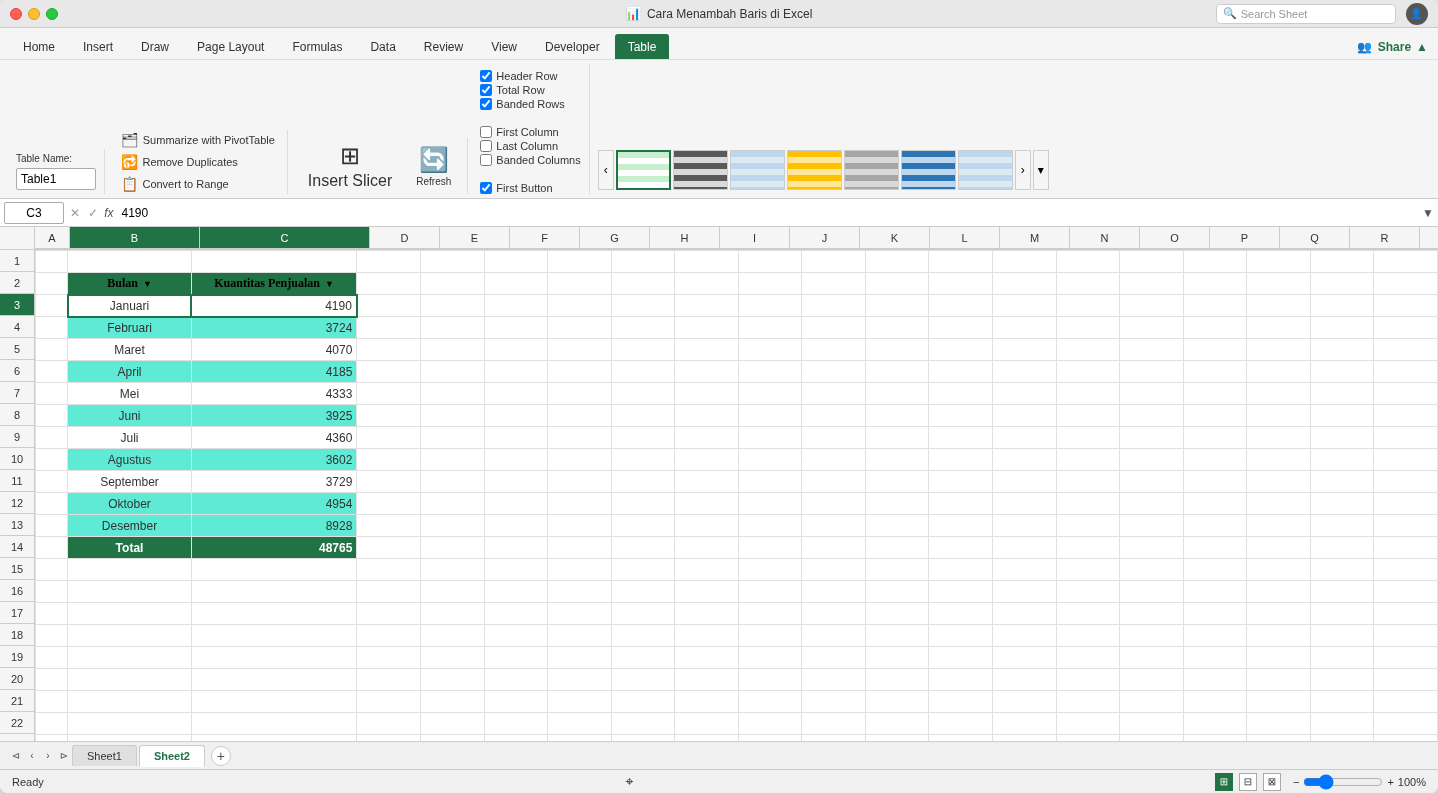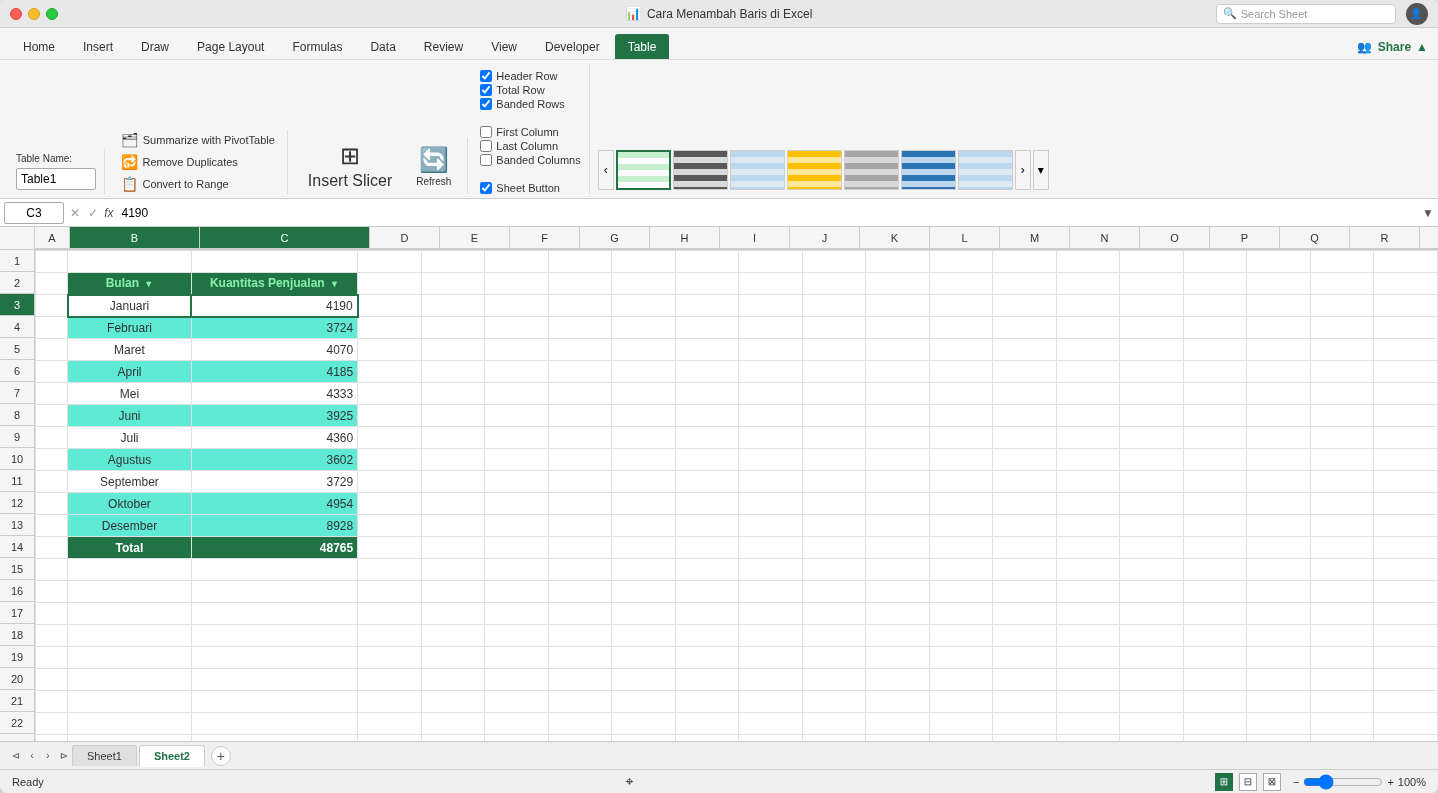--- a/index.html
+++ b/index.html
@@ -172,21 +172,21 @@
       height: 22px;
       padding: 0 4px;
       font-size: 12px;
       color: #333;
       vertical-align: middle;
       white-space: nowrap;
       overflow: hidden;
     }
 
     
-    .table-header { background: #217346; color: #86efac; font-weight: 600; text-align: center; }
+    .table-header { background: #217346; color: #000000; font-weight: 600; text-align: center; font-family: Liberation Serif, serif; }
     .table-row-even { background: #5eead4; }
     .table-row-odd { background: #ffffff; }
     .table-total { background: #217346; color: white; font-weight: 700; }
     .table-val { text-align: right; }
     .table-month { text-align: center; }
 
     .dropdown-arrow { font-size: 9px; margin-left: 2px; }
 
     
     .sheet-tabs {
@@ -345,21 +345,21 @@
           <span>Last Column</span>
         </div>
         <div class="checkbox-row">
           <input type="checkbox" style="">
           <span>Banded Columns</span>
         </div>
       </div>
       <div class="checkbox-options">
         <div class="checkbox-row">
           <input type="checkbox" checked="" style="">
-          <span>Sheet Button</span>
+          <span>First Button</span>
         </div>
       </div>
     </div>
 
     <div class="ribbon-group" style="flex-direction: row; align-items: center; gap: 2px; padding: 4px;">
       <div style="display: flex; gap: 2px;">
         <div class="style-preview" style="width:16px; display:flex; align-items:center; justify-content:center; background:#f5f5f5; border:1px solid #ccc; cursor:pointer;">‹</div>
         <div class="style-preview style-green-1 style-active"></div>
         <div class="style-preview style-black-1"></div>
         <div class="style-preview style-blue-1"></div>

